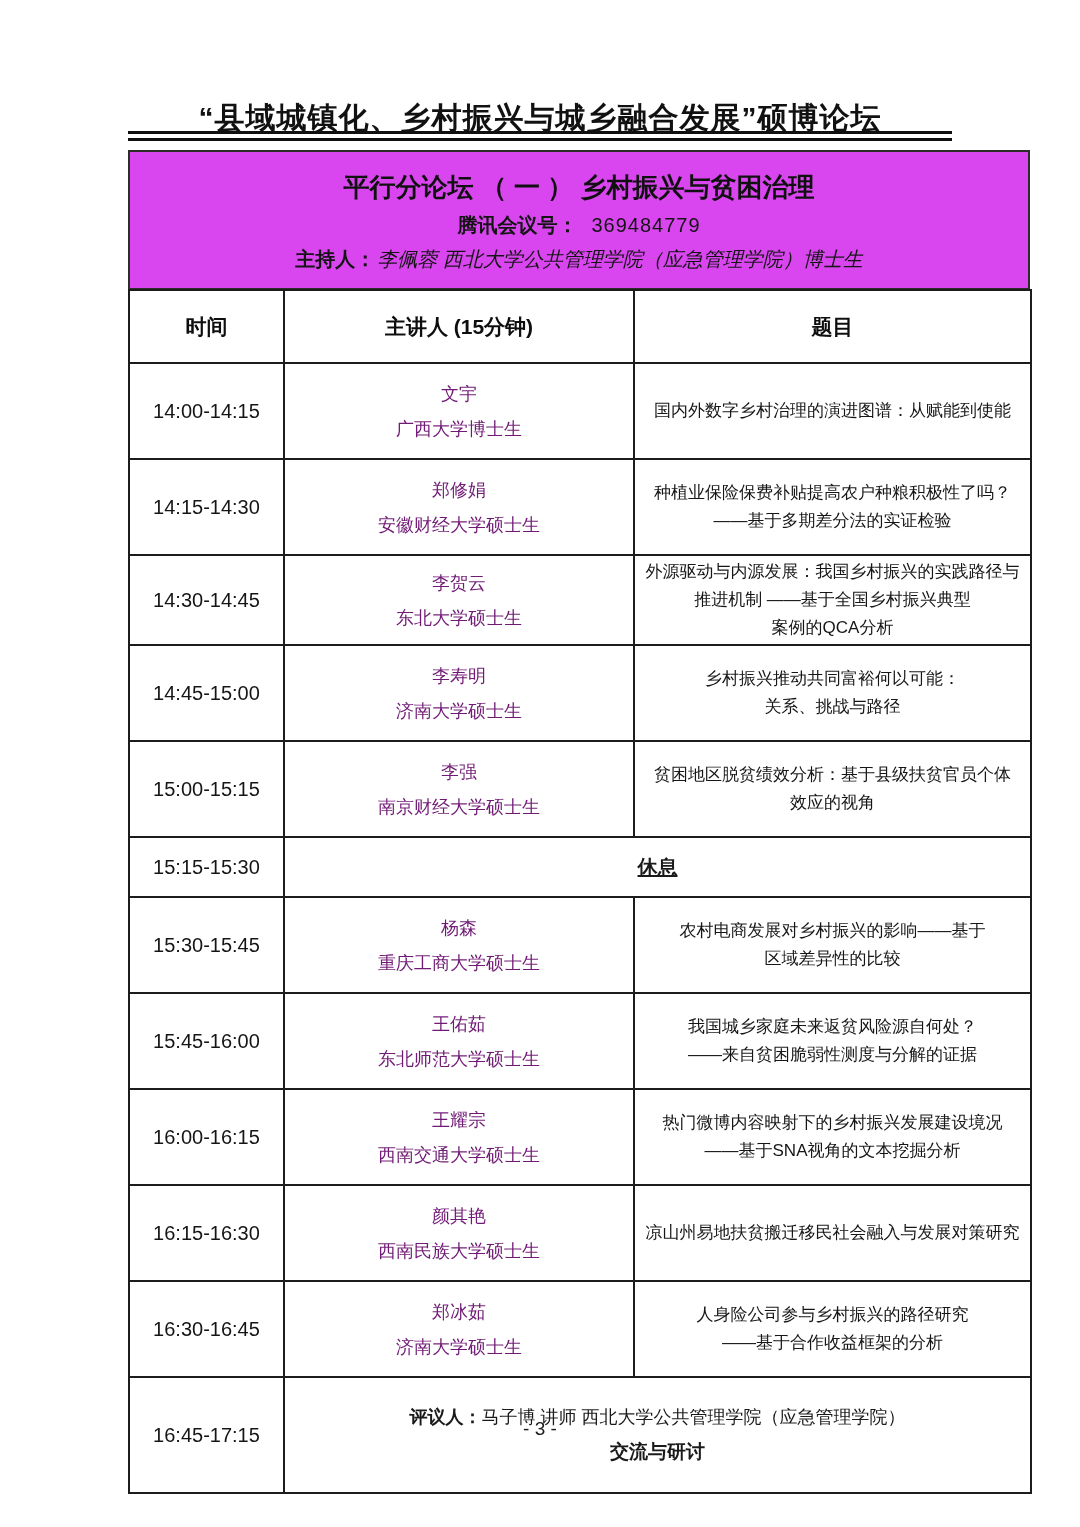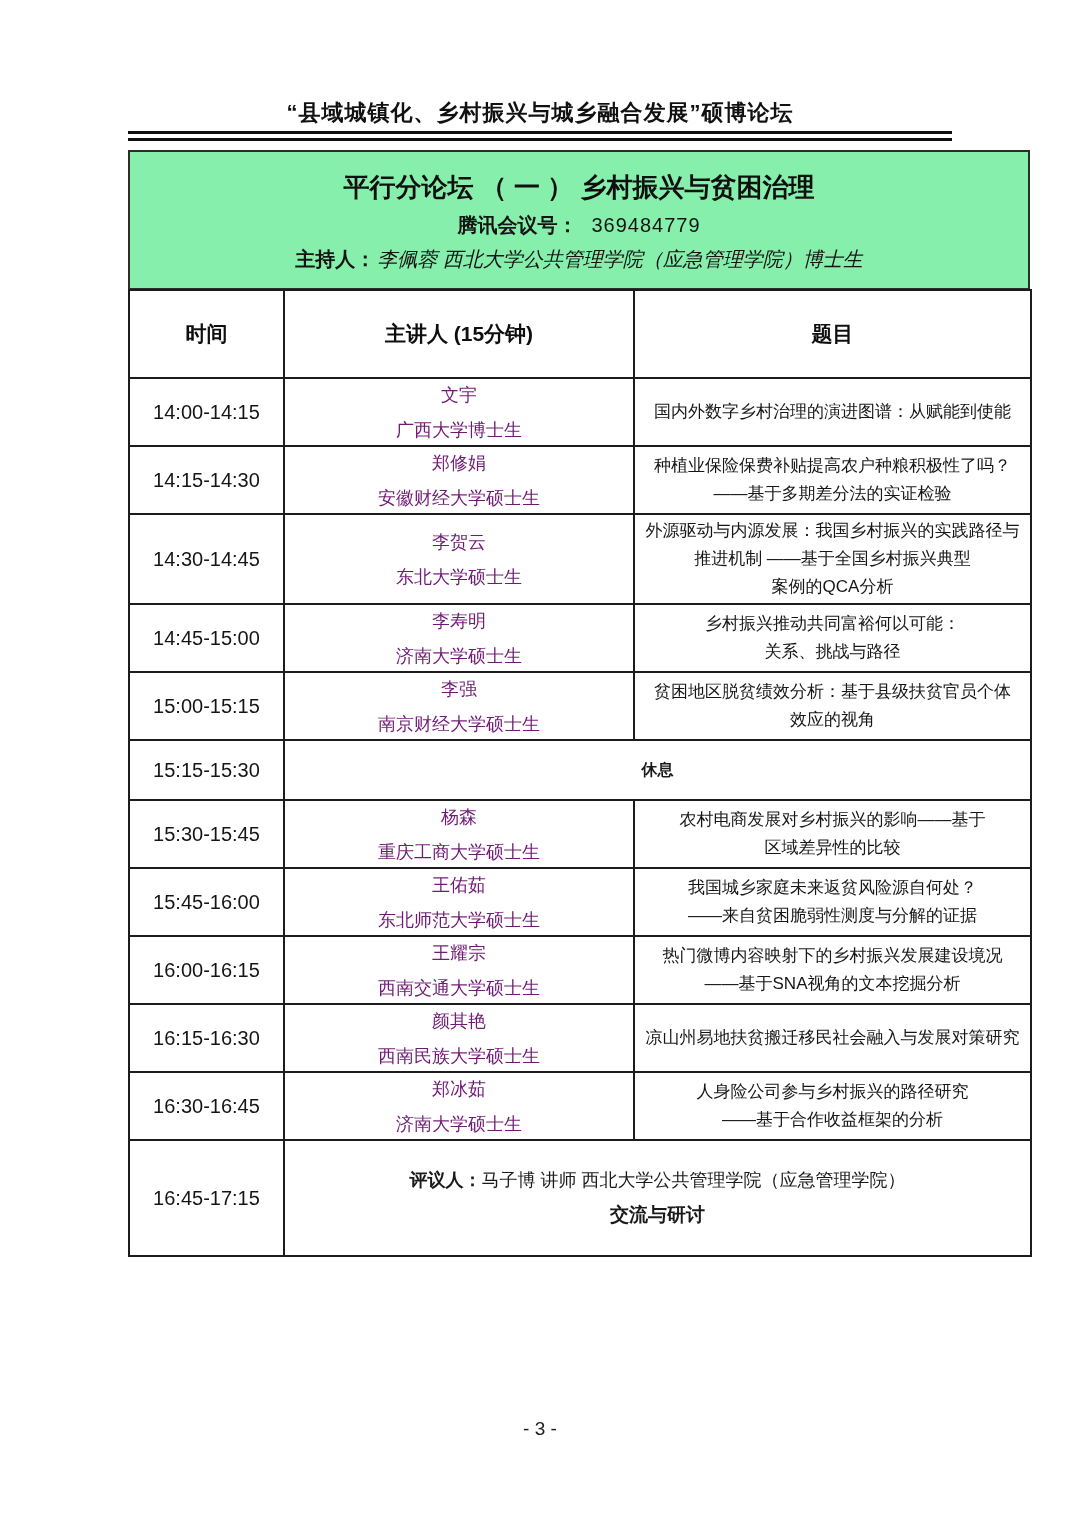--- a/index.html
+++ b/index.html
@@ -9,21 +9,21 @@
     height: 1527px;
     background: #ffffff;
     font-family: "Liberation Sans", sans-serif;
     color: #1a1a1a;
     overflow: hidden;
   }
   .doc-header {
     position: absolute;
     top: 98px; left: 0; width: 1080px;
     text-align: center;
-    font-size: 22px;
+    font-size: 30px;
     font-weight: bold;
     letter-spacing: 1px;
     color: #111;
   }
   .double-rule {
     position: absolute;
     top: 131px; left: 128px;
     width: 824px; height: 4px;
     border-top: 3px solid #101010;
     border-bottom: 3px solid #101010;
@@ -59,56 +59,56 @@
     border-collapse: collapse;
     table-layout: fixed;
   }
   table.schedule th, table.schedule td {
     border: 2px solid #1c1c1c;
     text-align: center;
     vertical-align: middle;
     padding: 2px 6px;
     box-sizing: border-box;
   }
-  tr.hdr    { height: 88px; }
-  tr.r      { height: 68px; }
+  tr.hdr    { height: 73px; }
+  tr.r      { height: 96px; }
   tr.r-tall { height: 89px; }
   tr.r-brk  { height: 60px; padding-left: 38px; }
   tr.r-last { height: 116px; }
   th.col-h  { font-size: 21px; font-weight: bold; color: #0e0e0e; }
   td.time   { font-size: 20px; color: #151515; }
   td.speaker { font-size: 18px; color: #701a75; }
   .spk-name { margin-bottom: 11px; }
   td.topic {
     font-size: 17px;
     color: #161616;
     line-height: 1.65;
     white-space: pre-line;
   }
-  td.brk { font-size: 16px; font-weight: bold; }
+  td.brk { font-size: 20px; font-weight: bold; text-decoration: underline; }
   td.final { font-size: 18px; }
   .disc-line .lbl { font-weight: bold; }
   .activity { font-weight: bold; font-size: 19px; margin-top: 10px; }
   .page-num {
     position: absolute;
     top: 1418px; left: 0; width: 1080px;
     text-align: center;
     font-size: 19px;
     color: #1c1c1c;
   }
 </style>
 </head>
 <body>
 
 <div class="page">
 
   <div class="doc-header">“县域城镇化、乡村振兴与城乡融合发展”硕博论坛</div>
   <div class="double-rule"></div>
 
-  <div class="banner" style="background: #86efac;">
+  <div class="banner" style="background: #d946ef;">
     <div class="banner-title">平行分论坛 （ 一 ） 乡村振兴与贫困治理</div>
     <div class="banner-line">
       <span class="lbl">腾讯会议号：</span><span class="num">369484779</span>
     </div>
     <div class="banner-line">
       <span class="lbl">主持人：</span><span class="val">李佩蓉  西北大学公共管理学院（应急管理学院）博士生</span>
     </div>
   </div>
 
   <table class="schedule">

